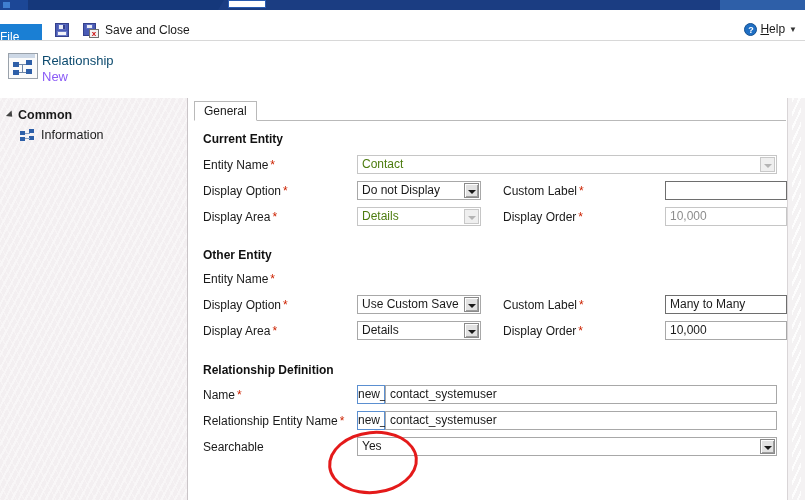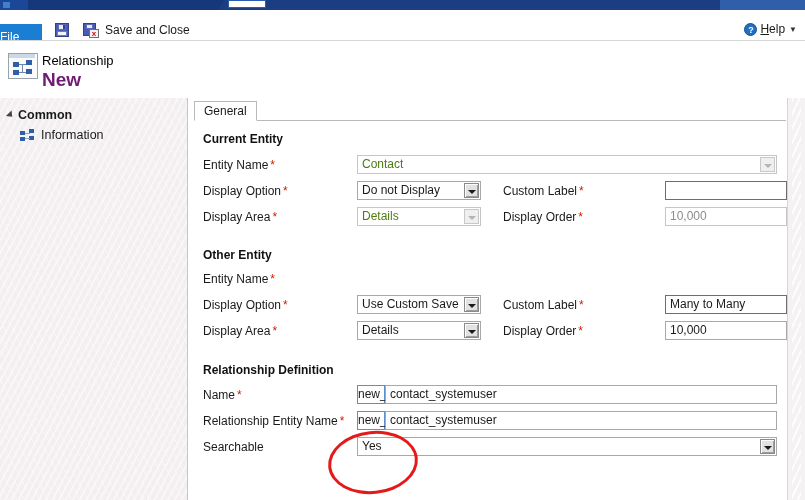--- a/index.html
+++ b/index.html
@@ -50,22 +50,22 @@
   .help-wrap .htxt u{text-decoration:underline;}
   .help-wrap .carat{font-size:8px;color:#333;margin-left:1px;}
 
   
   .headerband{position:absolute;left:0;top:41px;width:805px;height:57px;background:#ffffff;}
   .ic-rel{position:absolute;left:8px;top:12px;width:30px;height:28px;}
   .ic-rel .frame{position:absolute;left:0;top:0;width:30px;height:26px;background:#fbfbfb;border:1px solid #9aa2ab;box-sizing:border-box;}
   .ic-rel .cap{position:absolute;left:1px;top:1px;width:26px;height:4px;background:#cdd8e6;}
   .ic-rel .n{position:absolute;background:#2e5fa8;}
   .ic-rel .ln{position:absolute;background:#6f87a8;}
-  .hdr-sub{position:absolute;left:42px;top:12px;font-size:13px;color:#000000;}
-  .hdr-title{position:absolute;left:42px;top:28px;font-size:19px;font-weight:bold;color:#701a75;}
+  .hdr-sub{position:absolute;left:42px;top:12px;font-size:13px;color:#0c4a6e;}
+  .hdr-title{position:absolute;left:42px;top:28px;font-size:13px;font-weight:normal;color:#8b5cf6;}
   .hdr-solution{position:absolute;right:10px;top:27px;font-size:11.5px;font-weight:bold;color:#111;}
 
   
   .leftnav{position:absolute;left:0;top:98px;width:188px;height:402px;
       background:#f3eff1;border-right:1px solid #c9c4c7;box-sizing:border-box;overflow:hidden;}
   .leftnav .tex{position:absolute;inset:0;opacity:.5;
      background-image:repeating-linear-gradient(118deg, rgba(255,255,255,.9) 0 2px, rgba(0,0,0,0) 2px 6px),
                       repeating-linear-gradient(62deg, rgba(255,255,255,.55) 0 1px, rgba(0,0,0,0) 1px 7px);}
   .nav-group{position:absolute;left:8px;top:10px;display:flex;align-items:center;gap:5px;cursor:default;}
   .nav-group .tri{width:0;height:0;border-left:5px solid #444;border-top:4px solid transparent;border-bottom:4px solid transparent;

